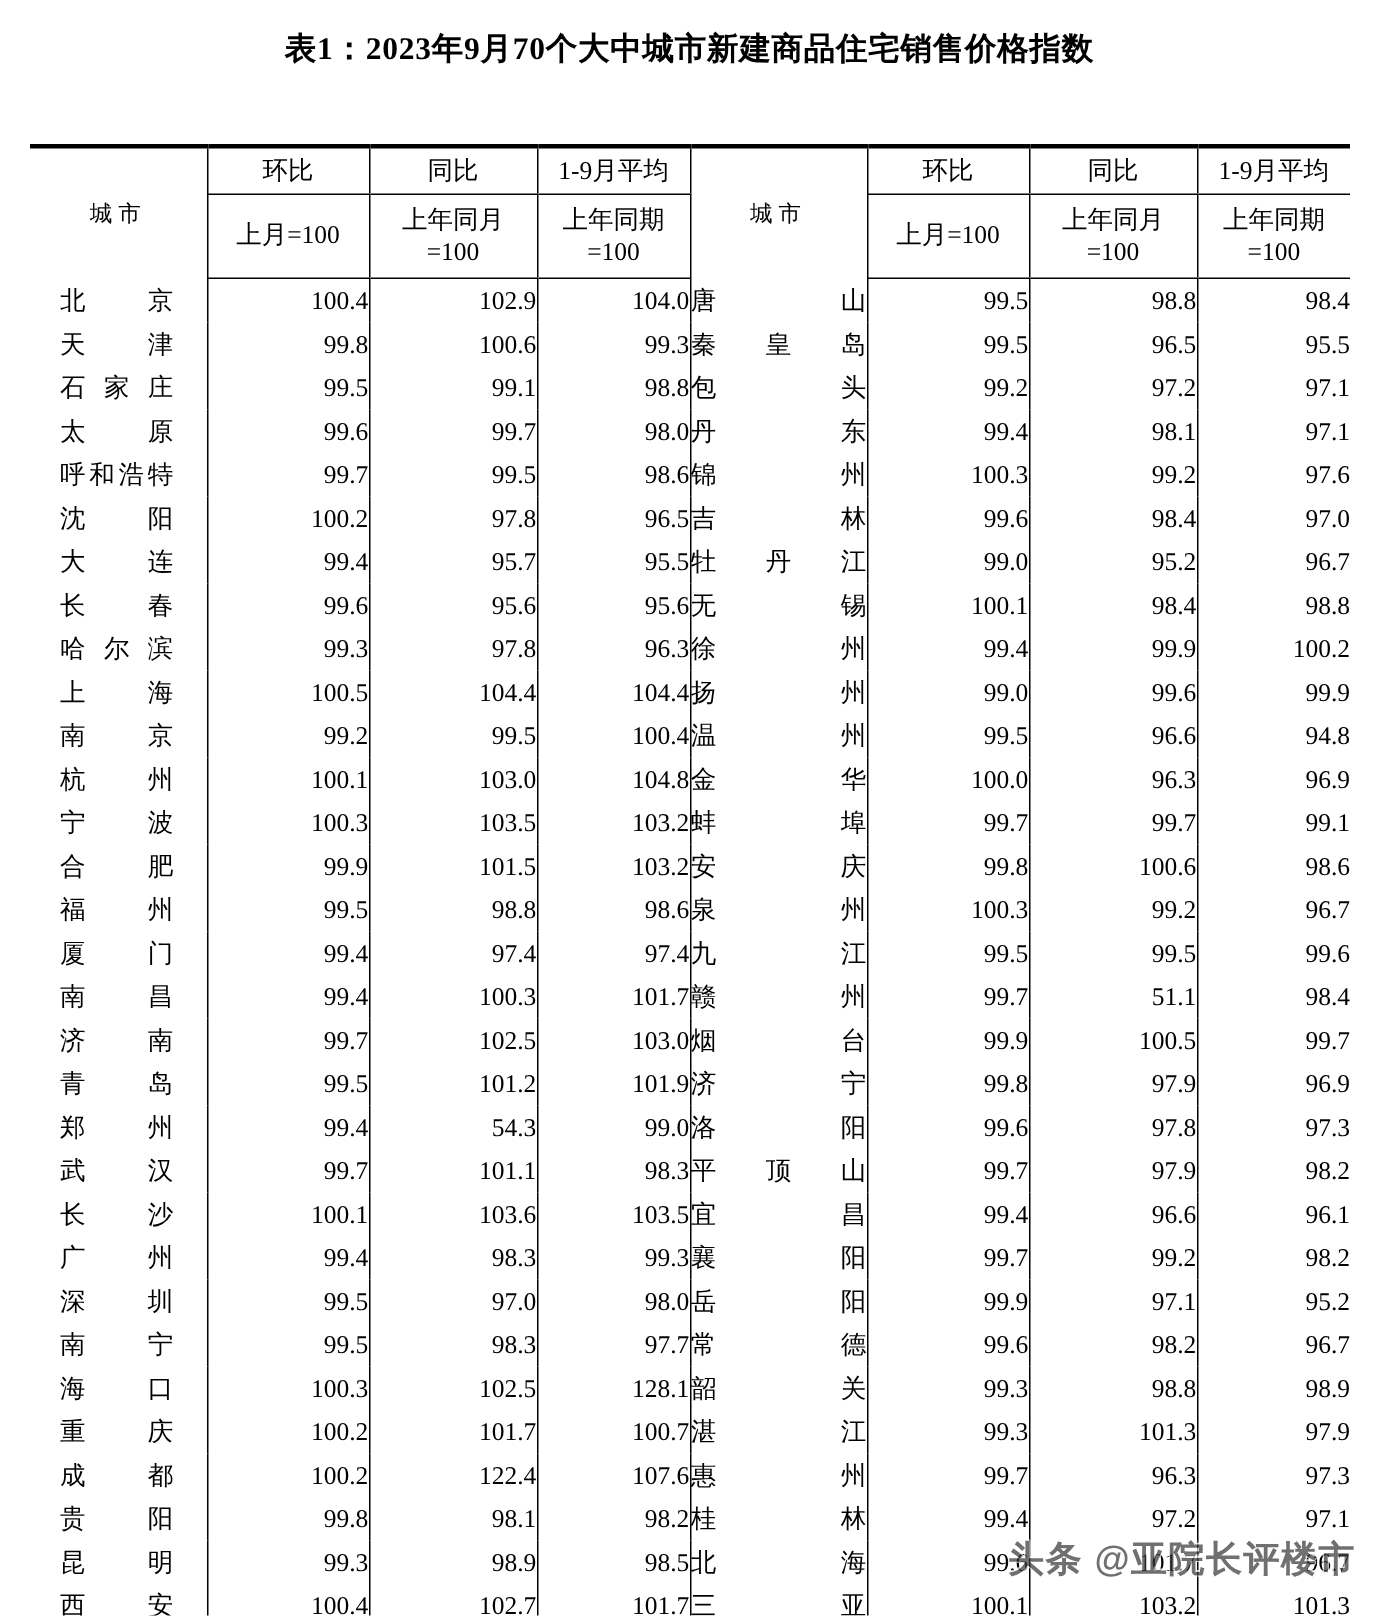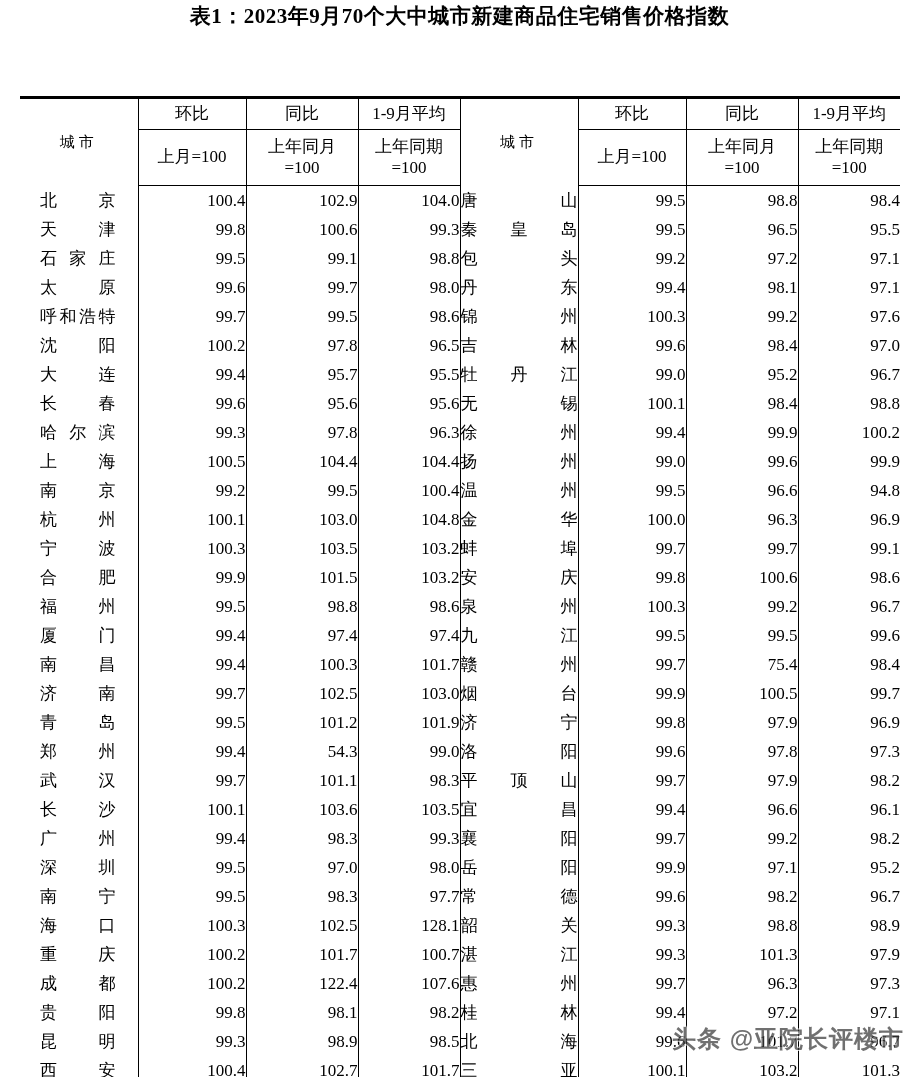--- a/index.html
+++ b/index.html
@@ -14,21 +14,21 @@
     color: #000000;
     overflow: hidden;
     position: relative;
   }
 
   #page-title {
     text-align: center;
     font-weight: bold;
     font-size: 21px;
     letter-spacing: 0.5px;
-    padding-top: 4px;
+    padding-top: 20px;
     line-height: 1.2;
     font-family: "Liberation Serif", "DejaVu Serif", serif;
   }
 
   #table-wrap {
     position: absolute;
     left: 20px;
     top: 96px;
     width: 879px;
   }
@@ -335,21 +335,21 @@
           <td class="num vline">99.5</td>
           <td class="num vline">99.6</td>
         </tr>
         <tr>
           <td class="city cityL">南昌</td>
           <td class="num vline">99.4</td>
           <td class="num vline">100.3</td>
           <td class="num vline">101.7</td>
           <td class="city vline">赣州</td>
           <td class="num vline">99.7</td>
-          <td class="num vline">75.4</td>
+          <td class="num vline">51.1</td>
           <td class="num vline">98.4</td>
         </tr>
         <tr>
           <td class="city cityL">济南</td>
           <td class="num vline">99.7</td>
           <td class="num vline">102.5</td>
           <td class="num vline">103.0</td>
           <td class="city vline">烟台</td>
           <td class="num vline">99.9</td>
           <td class="num vline">100.5</td>

